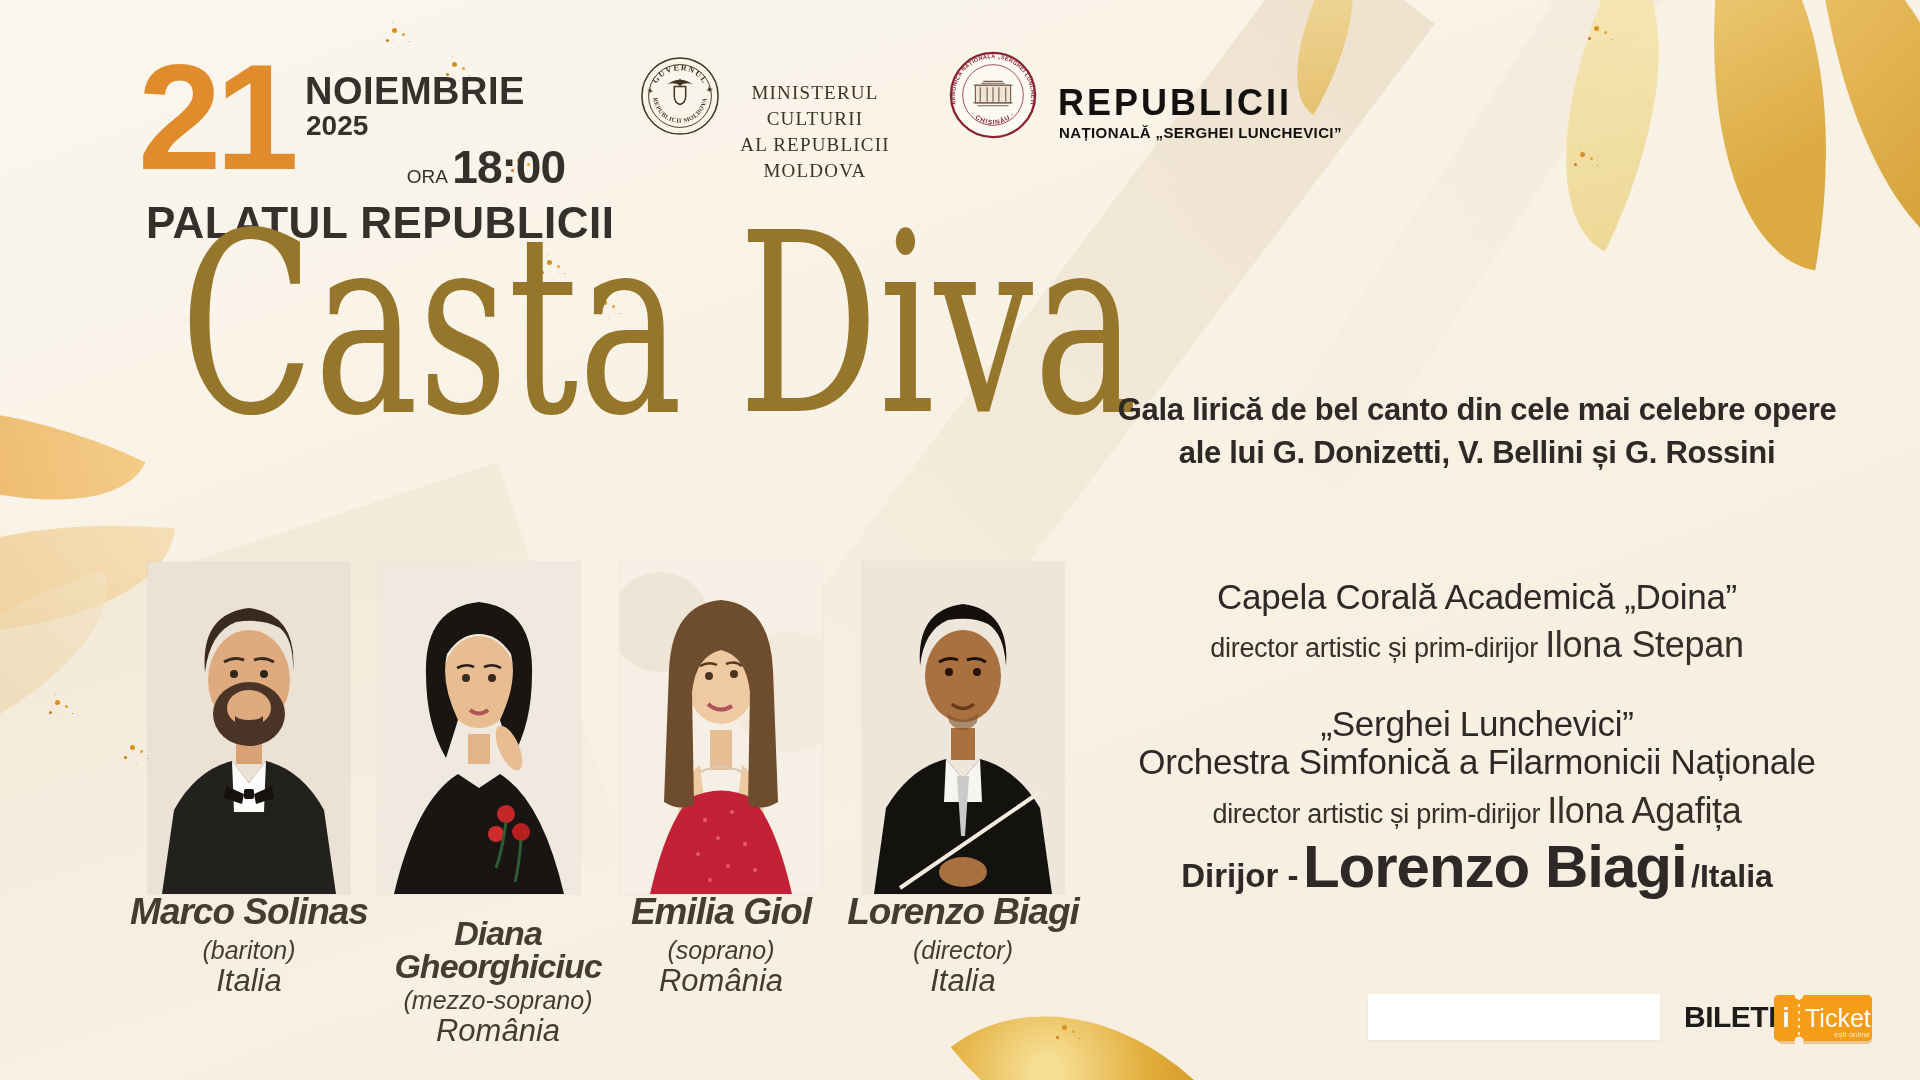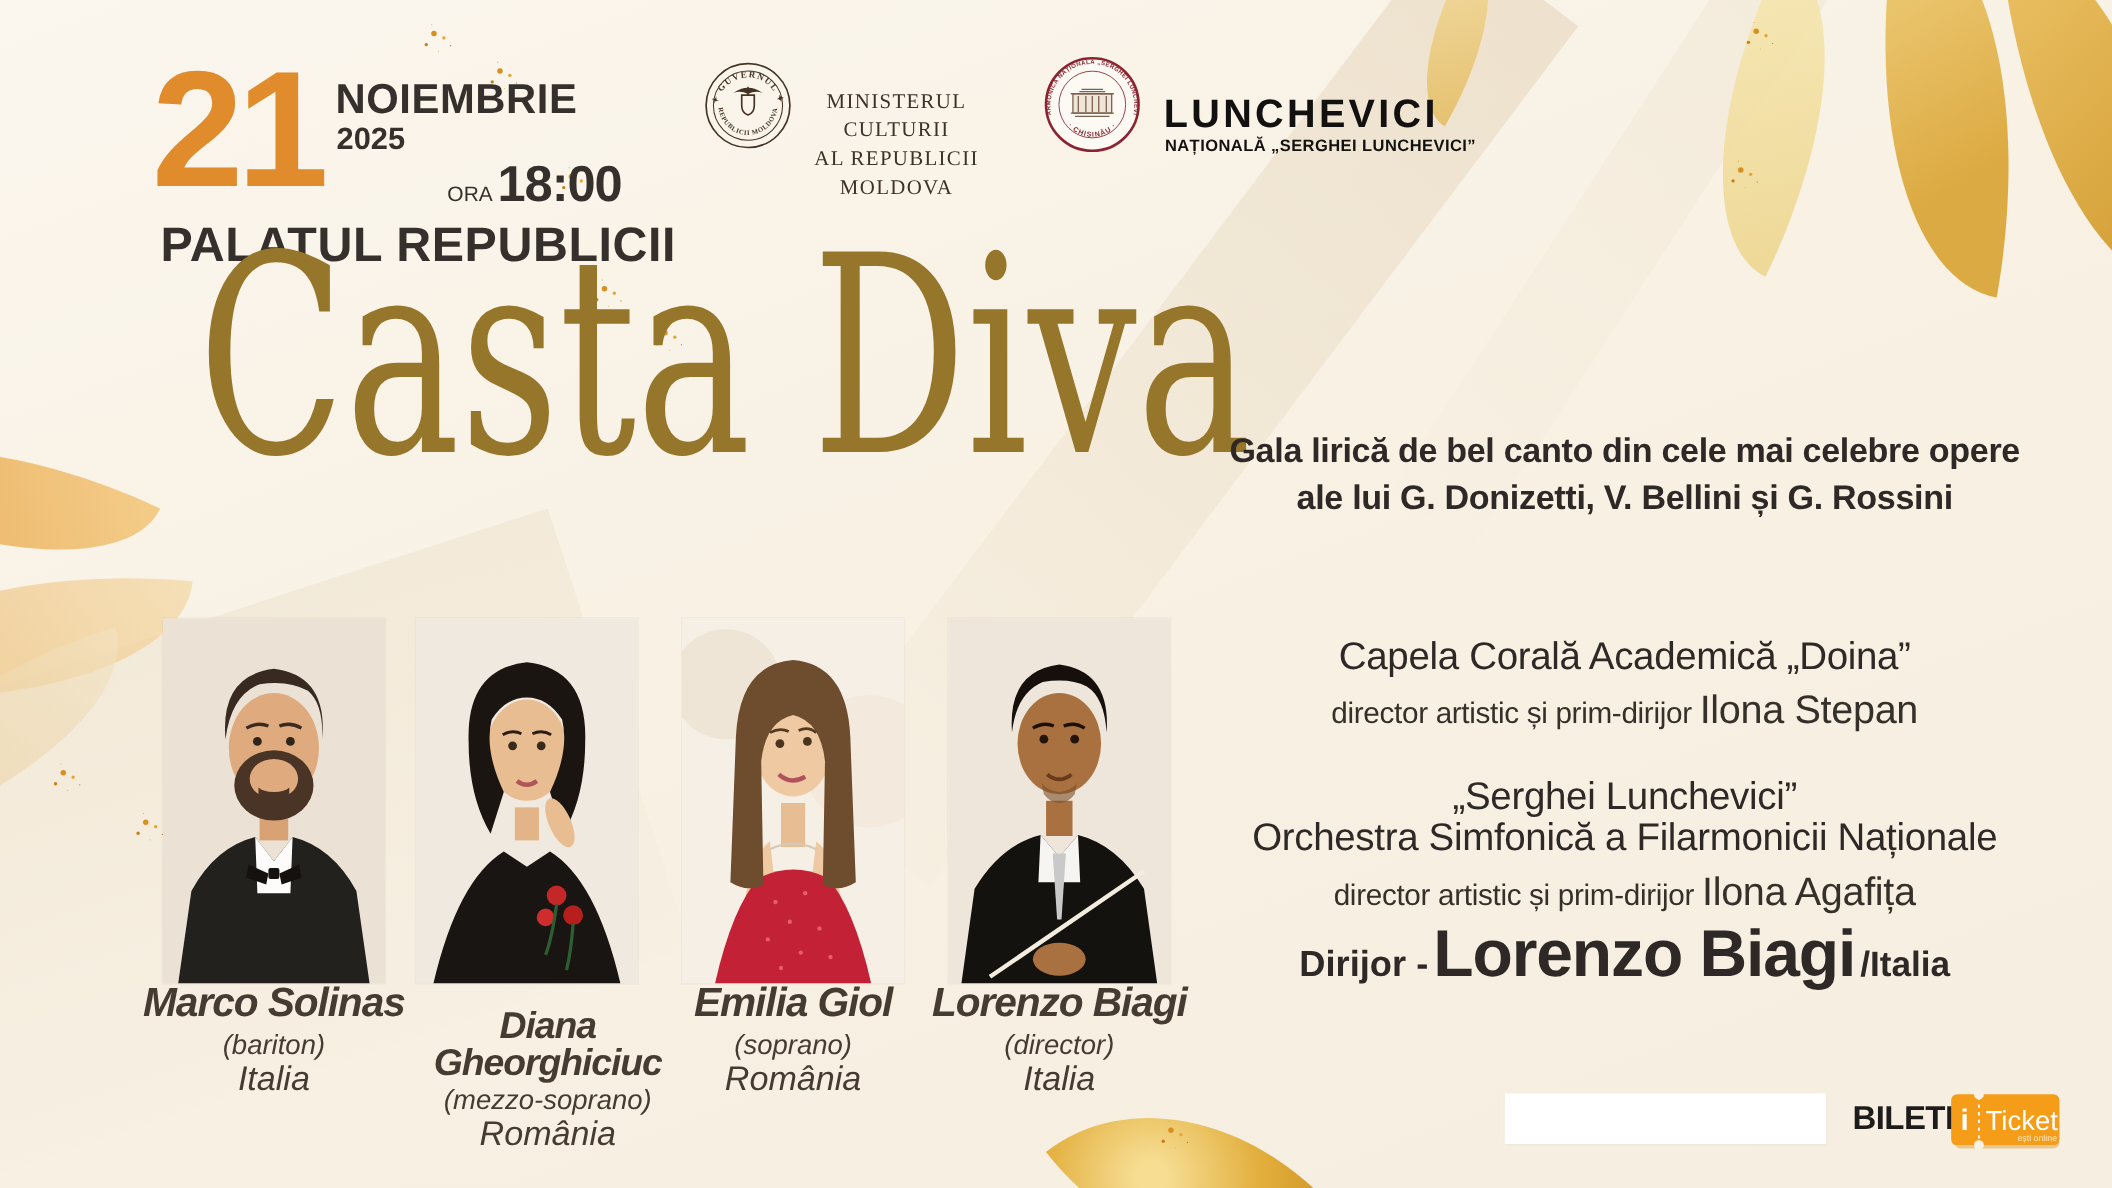--- a/index.html
+++ b/index.html
@@ -134,21 +134,21 @@
         <path d="M26,36 h40 M26,54 h40 M30,57 h32"></path>
         <line x1="33" y1="38" x2="33" y2="53"></line>
           <line x1="40" y1="38" x2="40" y2="53"></line>
         <line x1="46" y1="38" x2="46" y2="53"></line>
           <line x1="52" y1="38" x2="52" y2="53"></line>
         <line x1="59" y1="38" x2="59" y2="53"></line>
         <path d="M36,32 h20 M34,34 h24"></path>
       </g>
     </svg>
   </div>
-  <div class="abs phil-name" style="left:1058px;top:82px;">LUNCHEVICI</div>
+  <div class="abs phil-name" style="left:1058px;top:82px;">REPUBLICII</div>
   <div class="abs phil-sub" style="left:1059px;top:124px;">NAȚIONALĂ „SERGHEI LUNCHEVICI”</div>
 
   <div class="abs title" style="left:0px;top:200px;width:1200px;">Casta Diva</div>
 
   <div class="abs rcol desc" style="left:1077px;top:388px;width:800px;">
     <div>Gala lirică de bel canto din cele mai celebre opere</div>
     <div>ale lui G. Donizetti, V. Bellini și G. Rossini</div>
   </div>
 
   <div class="abs rcol" style="left:1077px;top:578px;width:800px;">

